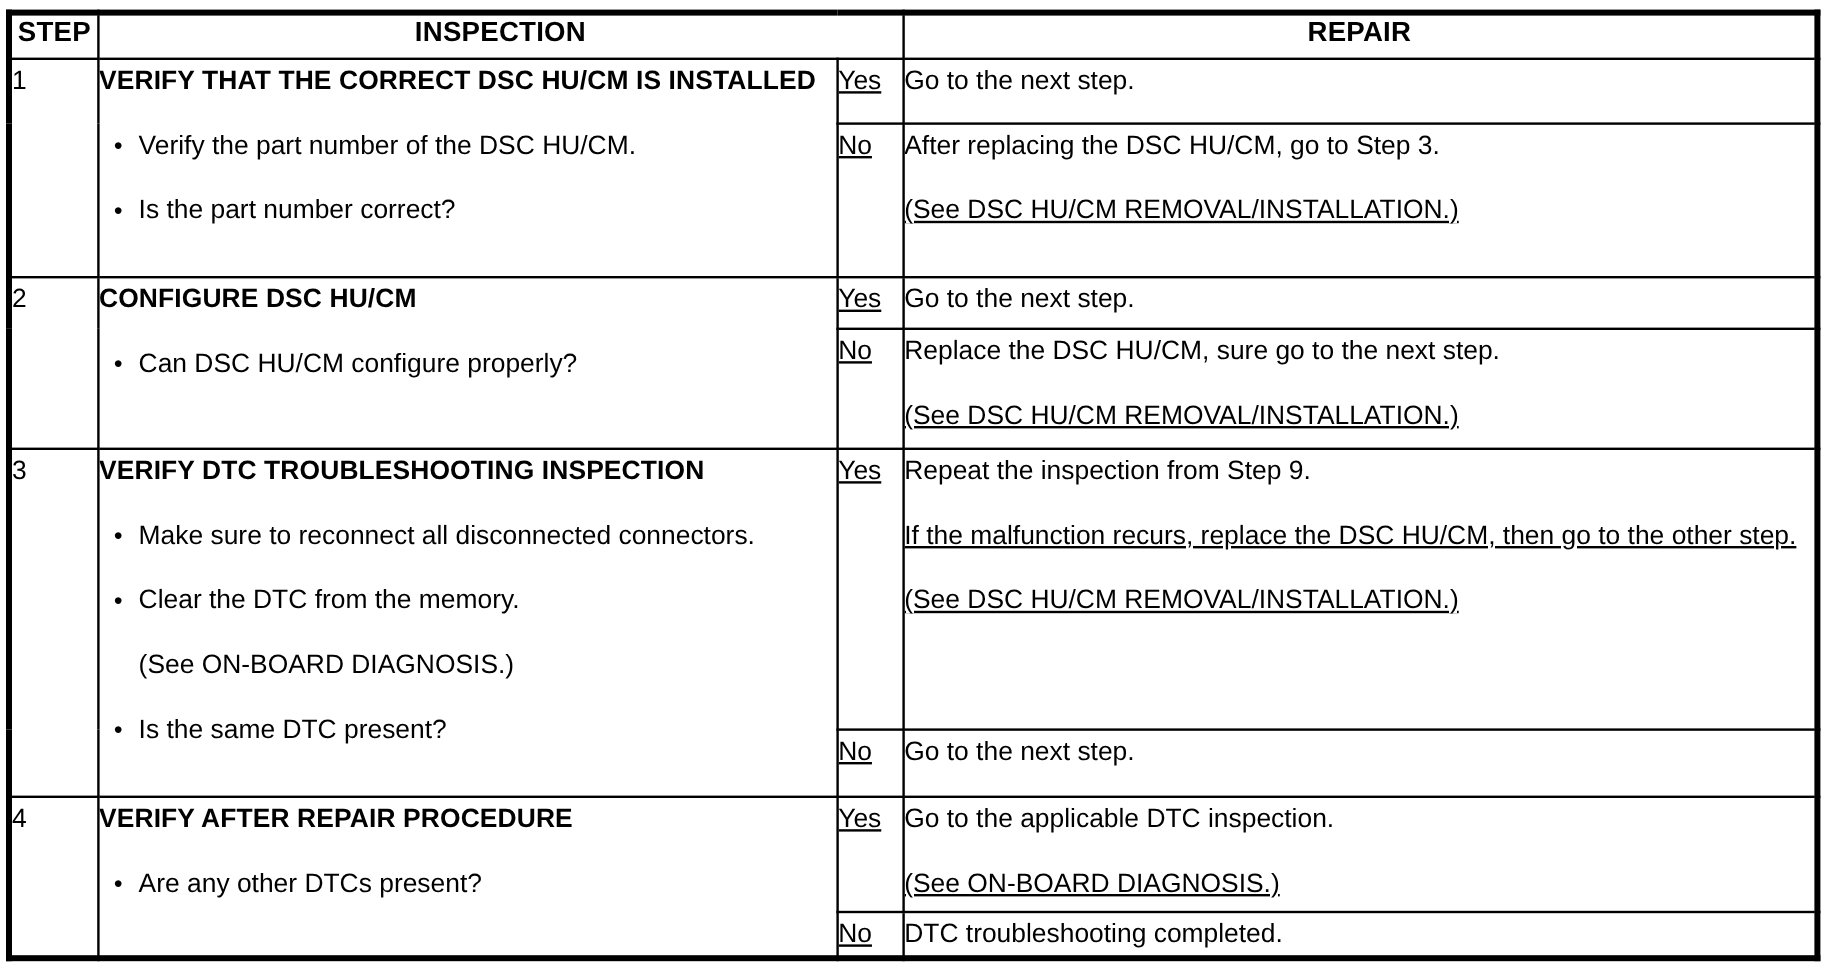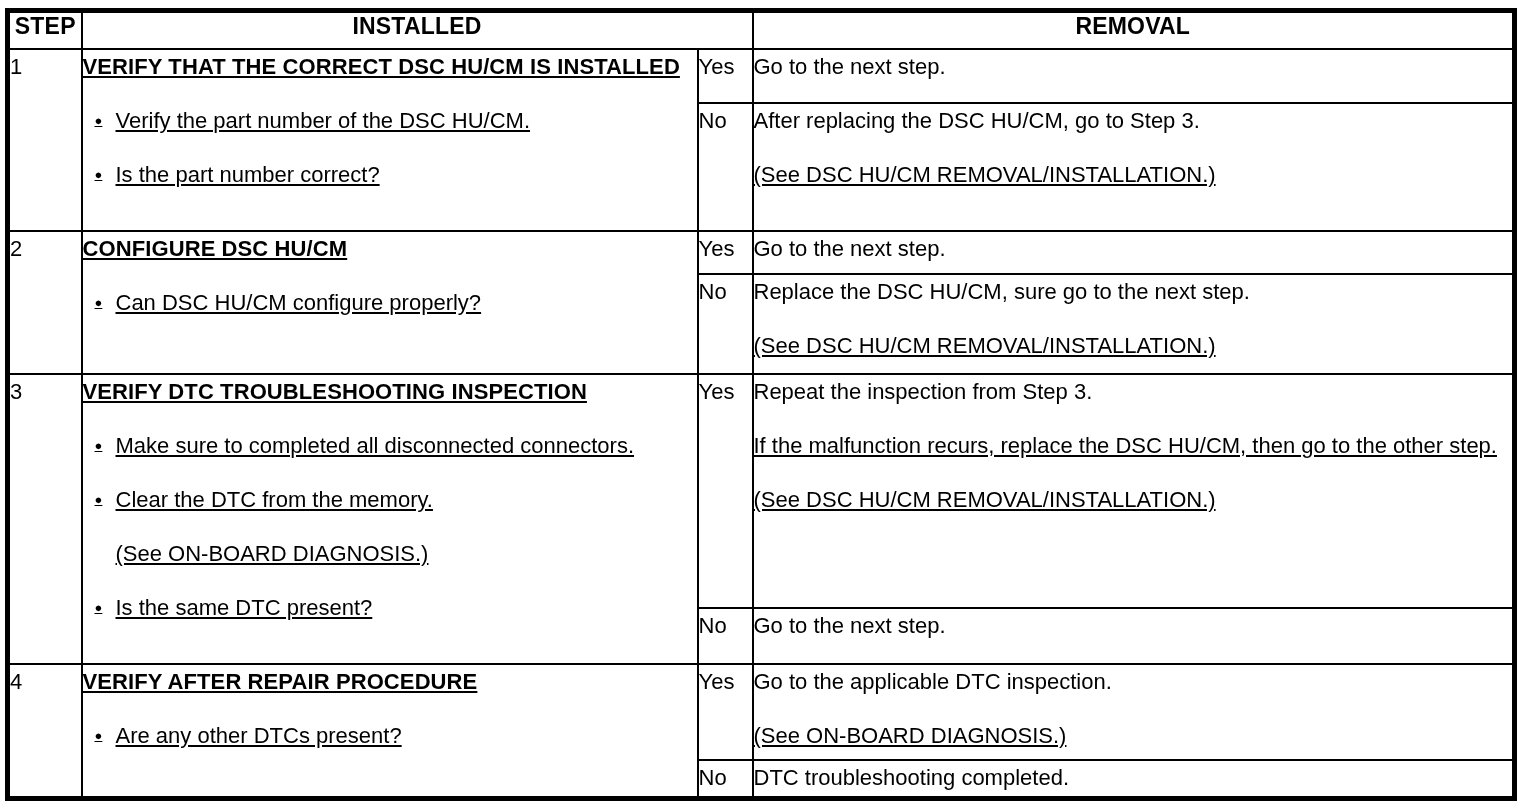--- a/index.html
+++ b/index.html
@@ -40,21 +40,20 @@
   }
   td {
     font-size: 22px;
     line-height: 34px;
   }
   td.step {
     padding: 5px 4px 0 7px;
   }
   td.insp {
     padding: 6px 24px 6px 7px;
-    text-decoration: underline;
   }
   .title {
     font-weight: bold;
     letter-spacing: 0.1px;
   }
   .item {
     margin-top: 20px;
     display: flex;
     padding-left: 12px;
   }
@@ -66,20 +65,21 @@
   }
   .itxt {
     flex: 1;
   }
   .item.note {
     display: block;
     padding-left: 33px;
   }
   td.yn {
     padding: 5px 2px 0 4px;
+    text-decoration: underline;
   }
   td.act {
     padding: 6px 14px 6px 9px;
   }
   td.act p {
     margin: 0;
   }
   td.act p + p {
     margin-top: 20px;
     text-decoration: underline;
@@ -102,22 +102,22 @@
     <colgroup>
       <col style="width:74px">
       <col style="width:616px">
       <col style="width:55px">
       <col style="width:762px">
     </colgroup>
 
     <tbody>
         <tr>
       <th class="hdr">STEP</th>
-      <th class="hdr" colspan="2">INSTALLED</th>
-      <th class="hdr">REMOVAL</th>
+      <th class="hdr" colspan="2">INSPECTION</th>
+      <th class="hdr">REPAIR</th>
     </tr>
 
     <tr class="r1y">
       <td class="step" rowspan="2">1</td>
       <td class="insp" rowspan="2">
         <div class="title">VERIFY THAT THE CORRECT DSC HU/CM IS INSTALLED</div>
         <div class="item">
           <span class="bul">●</span>
           <span class="itxt">Verify the part number of the DSC HU/CM.</span>
         </div>
@@ -160,35 +160,35 @@
         <p>(See DSC HU/CM REMOVAL/INSTALLATION.)</p>
       </td>
     </tr>
 
     <tr class="r3y">
       <td class="step" rowspan="2">3</td>
       <td class="insp" rowspan="2">
         <div class="title">VERIFY DTC TROUBLESHOOTING INSPECTION</div>
         <div class="item">
           <span class="bul">●</span>
-          <span class="itxt">Make sure to completed all disconnected connectors.</span>
+          <span class="itxt">Make sure to reconnect all disconnected connectors.</span>
         </div>
         <div class="item">
           <span class="bul">●</span>
           <span class="itxt">Clear the DTC from the memory.</span>
         </div>
         <div class="item note">(See ON-BOARD DIAGNOSIS.)</div>
         <div class="item">
           <span class="bul">●</span>
           <span class="itxt">Is the same DTC present?</span>
         </div>
       </td>
       <td class="yn">Yes</td>
       <td class="act">
-        <p>Repeat the inspection from Step 3.</p>
+        <p>Repeat the inspection from Step 9.</p>
         <p>If the malfunction recurs, replace the DSC HU/CM, then go to the other step.</p>
         <p>(See DSC HU/CM REMOVAL/INSTALLATION.)</p>
       </td>
     </tr>
     <tr class="r3n">
       <td class="yn">No</td>
       <td class="act">
         <p>Go to the next step.</p>
       </td>
     </tr>

